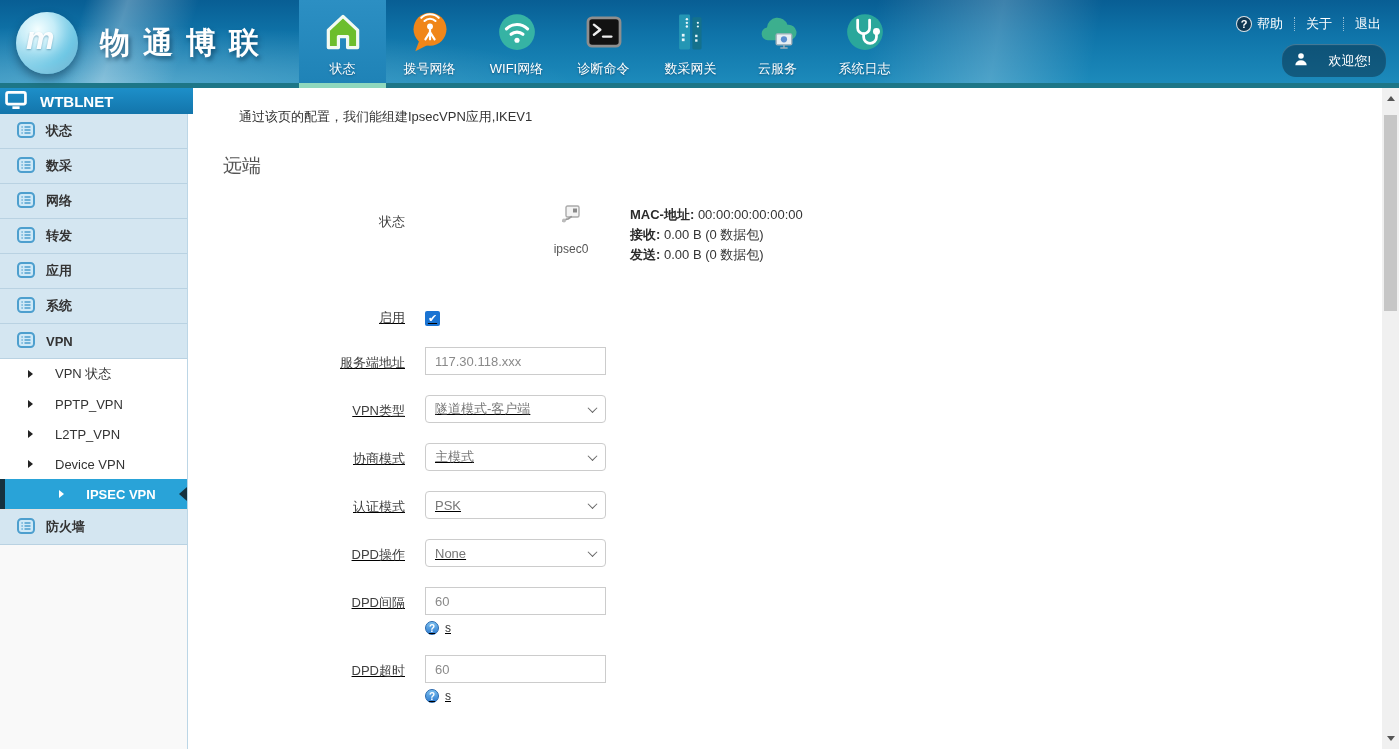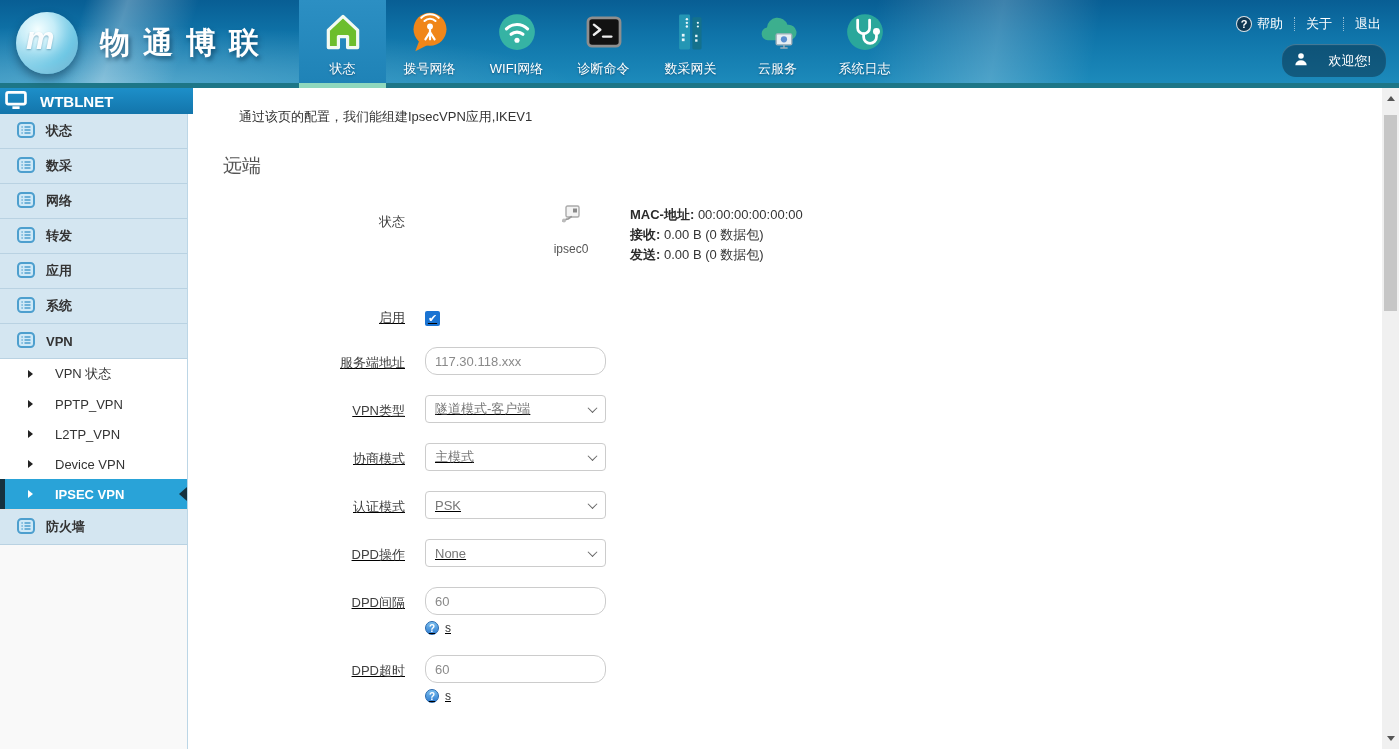--- a/index.html
+++ b/index.html
@@ -52,21 +52,21 @@
             color:#fff; font-size:15px; font-weight:bold; display:flex; align-items:center; gap:13px;
             padding-left:5px; position:relative; z-index:1;}
   .sb-item{ height:35px; background:#d4e6f1; border-bottom:1px solid #b9d2e2; display:flex; align-items:center;
             gap:11px; padding-left:17px; font-size:13px; font-weight:bold; color:#333; cursor:pointer;}
   .sb-sub{ background:#fff; border-bottom:1px solid #e2e2e2;}
   .sb-subitem{ height:30px; display:flex; align-items:center; gap:22px; padding-left:28px; font-size:13px;
                color:#333; cursor:pointer; position:relative;}
   .tri{ width:0; height:0; border-left:5px solid #222; border-top:4px solid transparent;
         border-bottom:4px solid transparent; flex:none;}
   .sb-subitem.active{ background:#29a3d8; color:#fff; font-weight:bold; padding-left:23px;
-                      border-left:5px solid #16323f;}
+                      border-left:5px solid #16323f;justify-content:center;}
   .sb-subitem.active .tri{ border-left-color:#fff;}
   .sb-subitem.active::after{ content:""; position:absolute; right:0; top:50%; margin-top:-7px;
       border-right:8px solid #16323f; border-top:7px solid transparent; border-bottom:7px solid transparent;}
 
   
   .content{ position:absolute; top:88px; left:189px; right:17px; bottom:0; background:#fff; overflow:hidden;}
   .desc{ margin:20px 0 0 50px; font-size:13px; color:#333;}
   .section-title{ margin:27px 0 0 34px; font-size:19px; color:#555;}
 
   .f-label{ width:216px; text-align:right; flex:none; font-size:13px; color:#404040;}
@@ -78,21 +78,21 @@
 
   .status-row{ display:flex; margin-top:26px;}
   .status-row .f-label{ padding-top:8px;}
   .iface{ margin-left:135px; width:62px; text-align:center; flex:none;}
   .iface-name{ font-size:12px; color:#555; margin-top:15px;}
   .status-info{ margin-left:28px; font-size:13px; color:#333; line-height:20px;}
   .status-info b{ color:#2b2b2b;}
 
   .check{ width:15px; height:15px; border-radius:2px; background:#1a73d2; color:#fff; font-size:11px;
           display:flex; align-items:center; justify-content:center; cursor:pointer;}
-  input.txt{ width:181px; height:28px; border:1px solid #ccc; border-radius:12px; padding:0 9px;
+  input.txt{ width:181px; height:28px; border:1px solid #ccc; border-radius:0; padding:0 9px;
              font-size:13px; color:#8a8a8a; font-family:inherit; outline:none; background:#fff;}
   .selbox{ width:181px; height:28px; border:1px solid #ccc; border-radius:4px; background:#fff;
            display:flex; align-items:center; padding:0 9px; font-size:13px; color:#777; cursor:pointer;}
   .chev{ margin-left:auto; width:7px; height:7px; border-right:1.6px solid #666; border-bottom:1.6px solid #666;
          transform:rotate(45deg) translate(-1px,-1px); flex:none;}
   .unit-line{ margin-top:6px; display:flex; align-items:center; gap:6px; font-size:12px; color:#333;}
   .qhelp{ width:14px; height:14px; border-radius:50%; border:1px solid #2566ad; color:#fff; font-size:10px;
           font-weight:bold; display:flex; align-items:center; justify-content:center; cursor:pointer;
           background:linear-gradient(180deg,#7cc0f0,#2e7cd0);}
 

